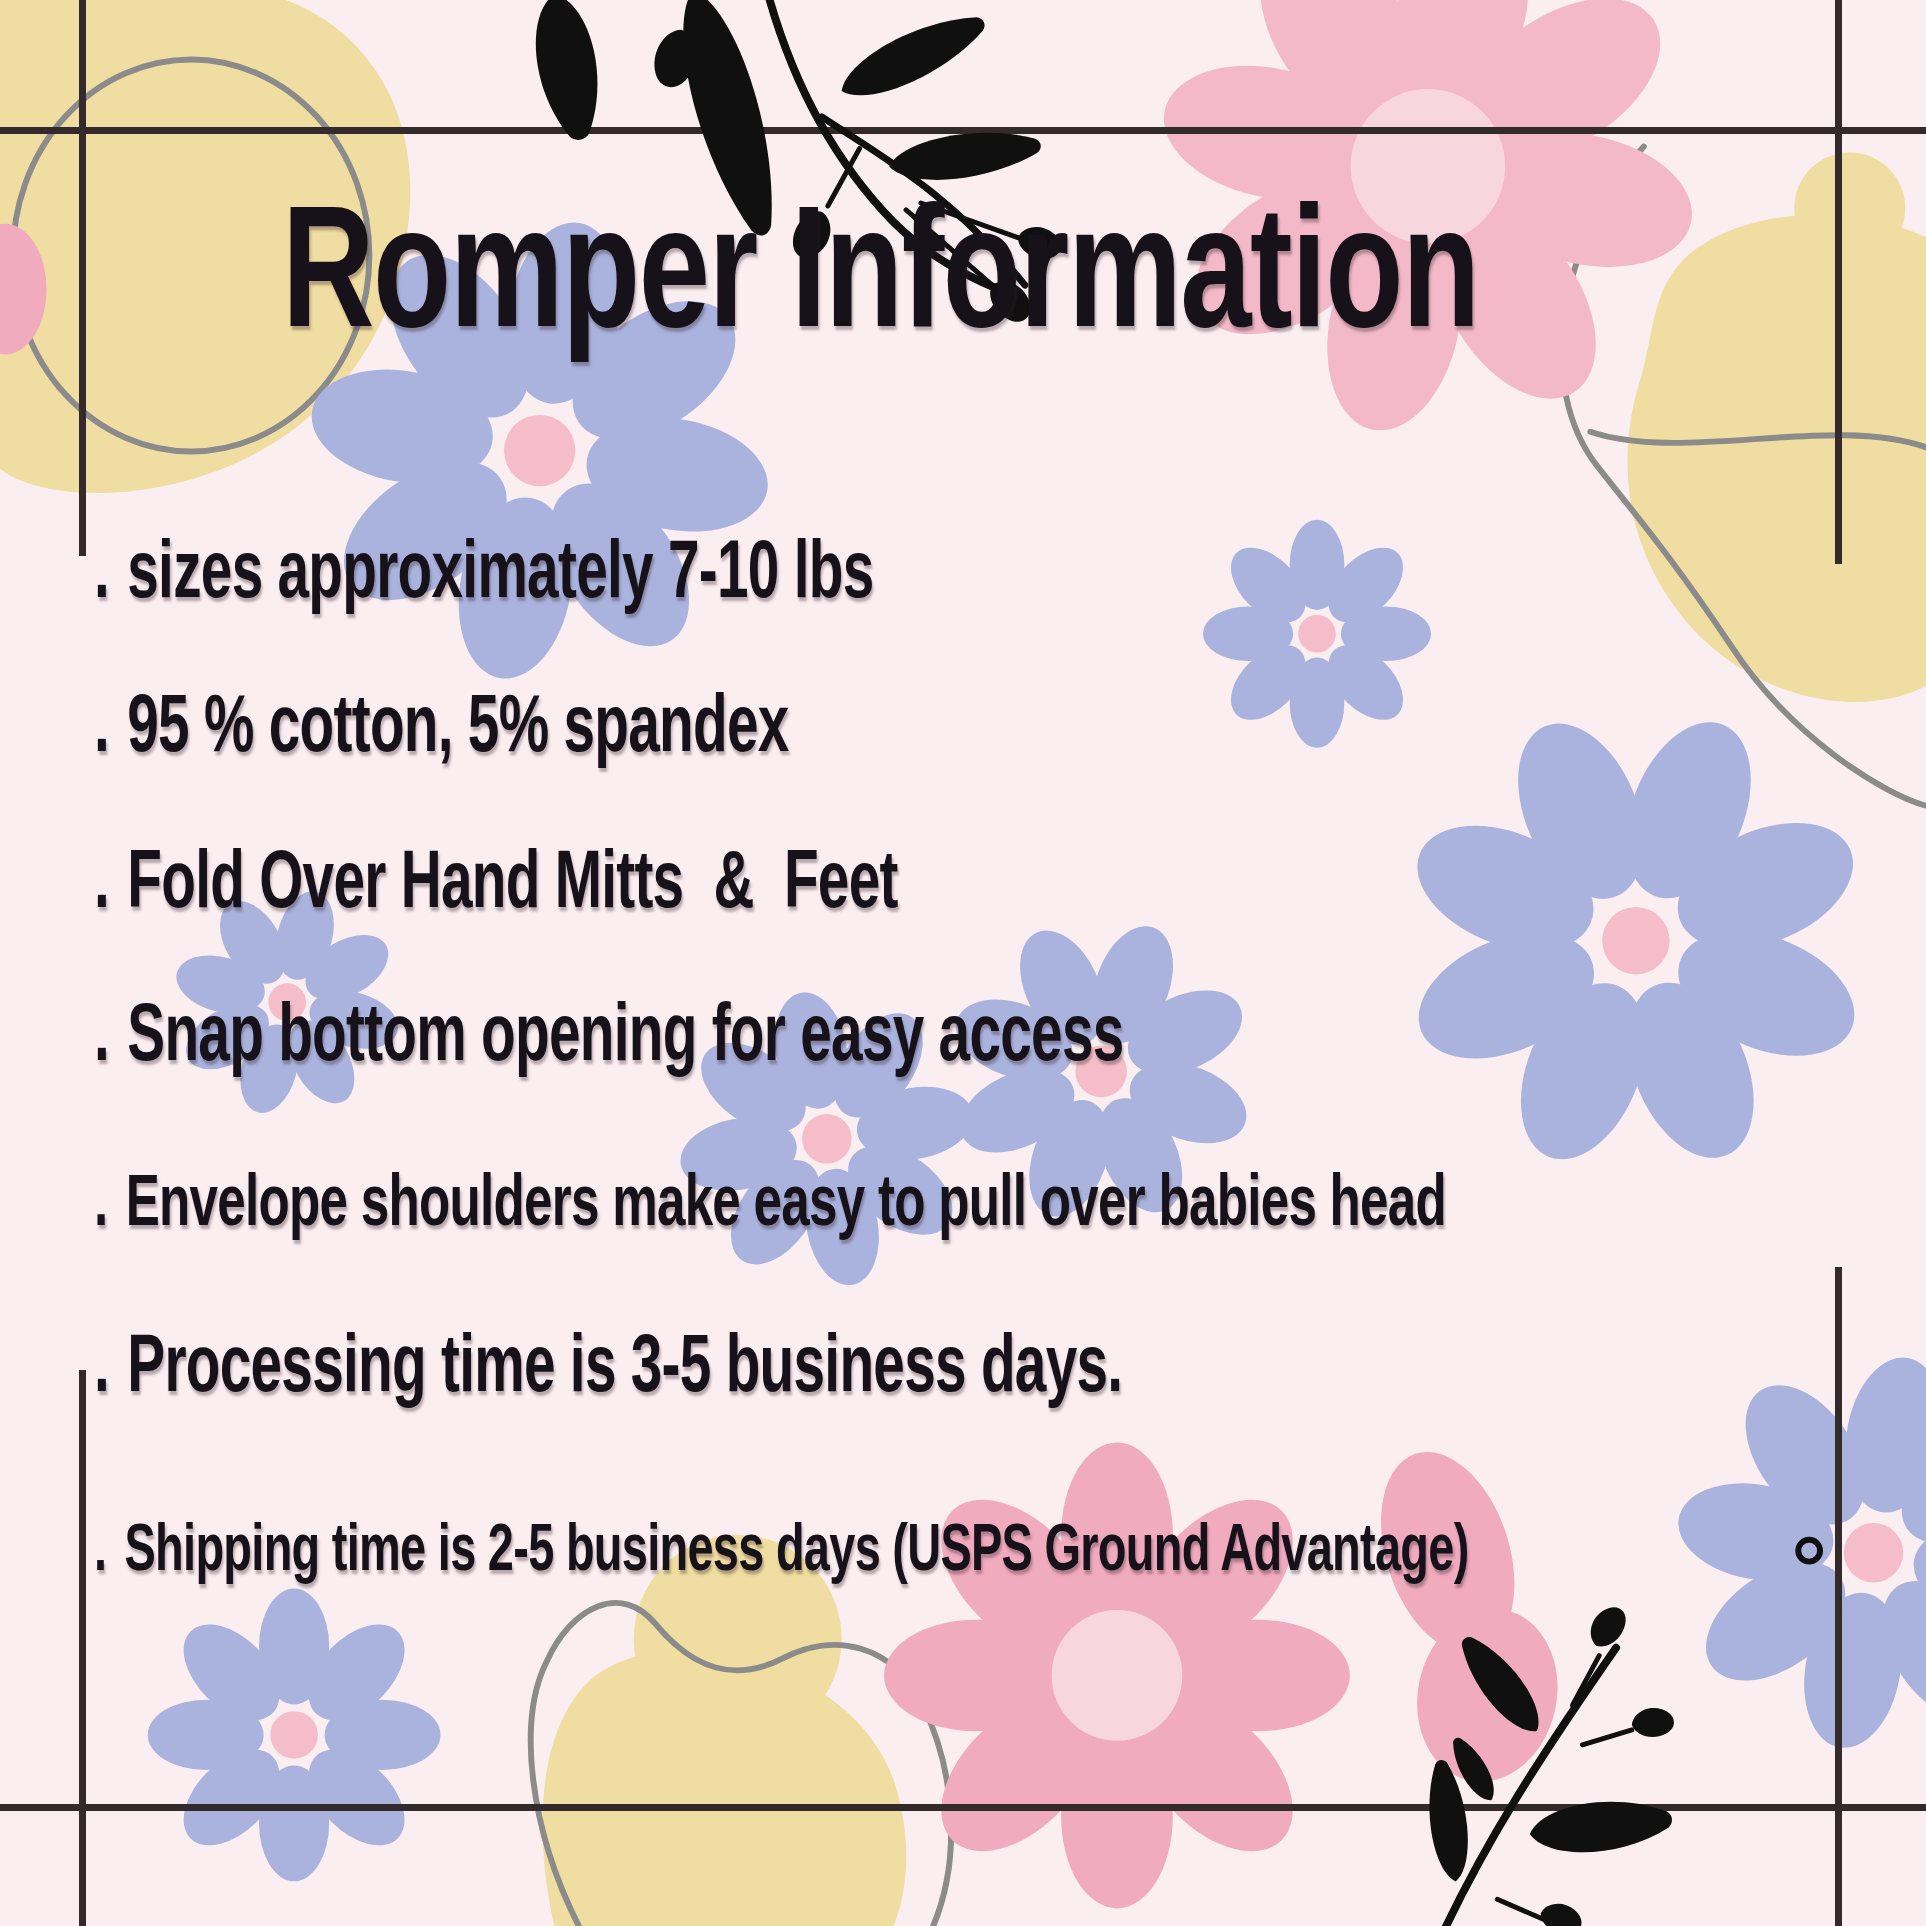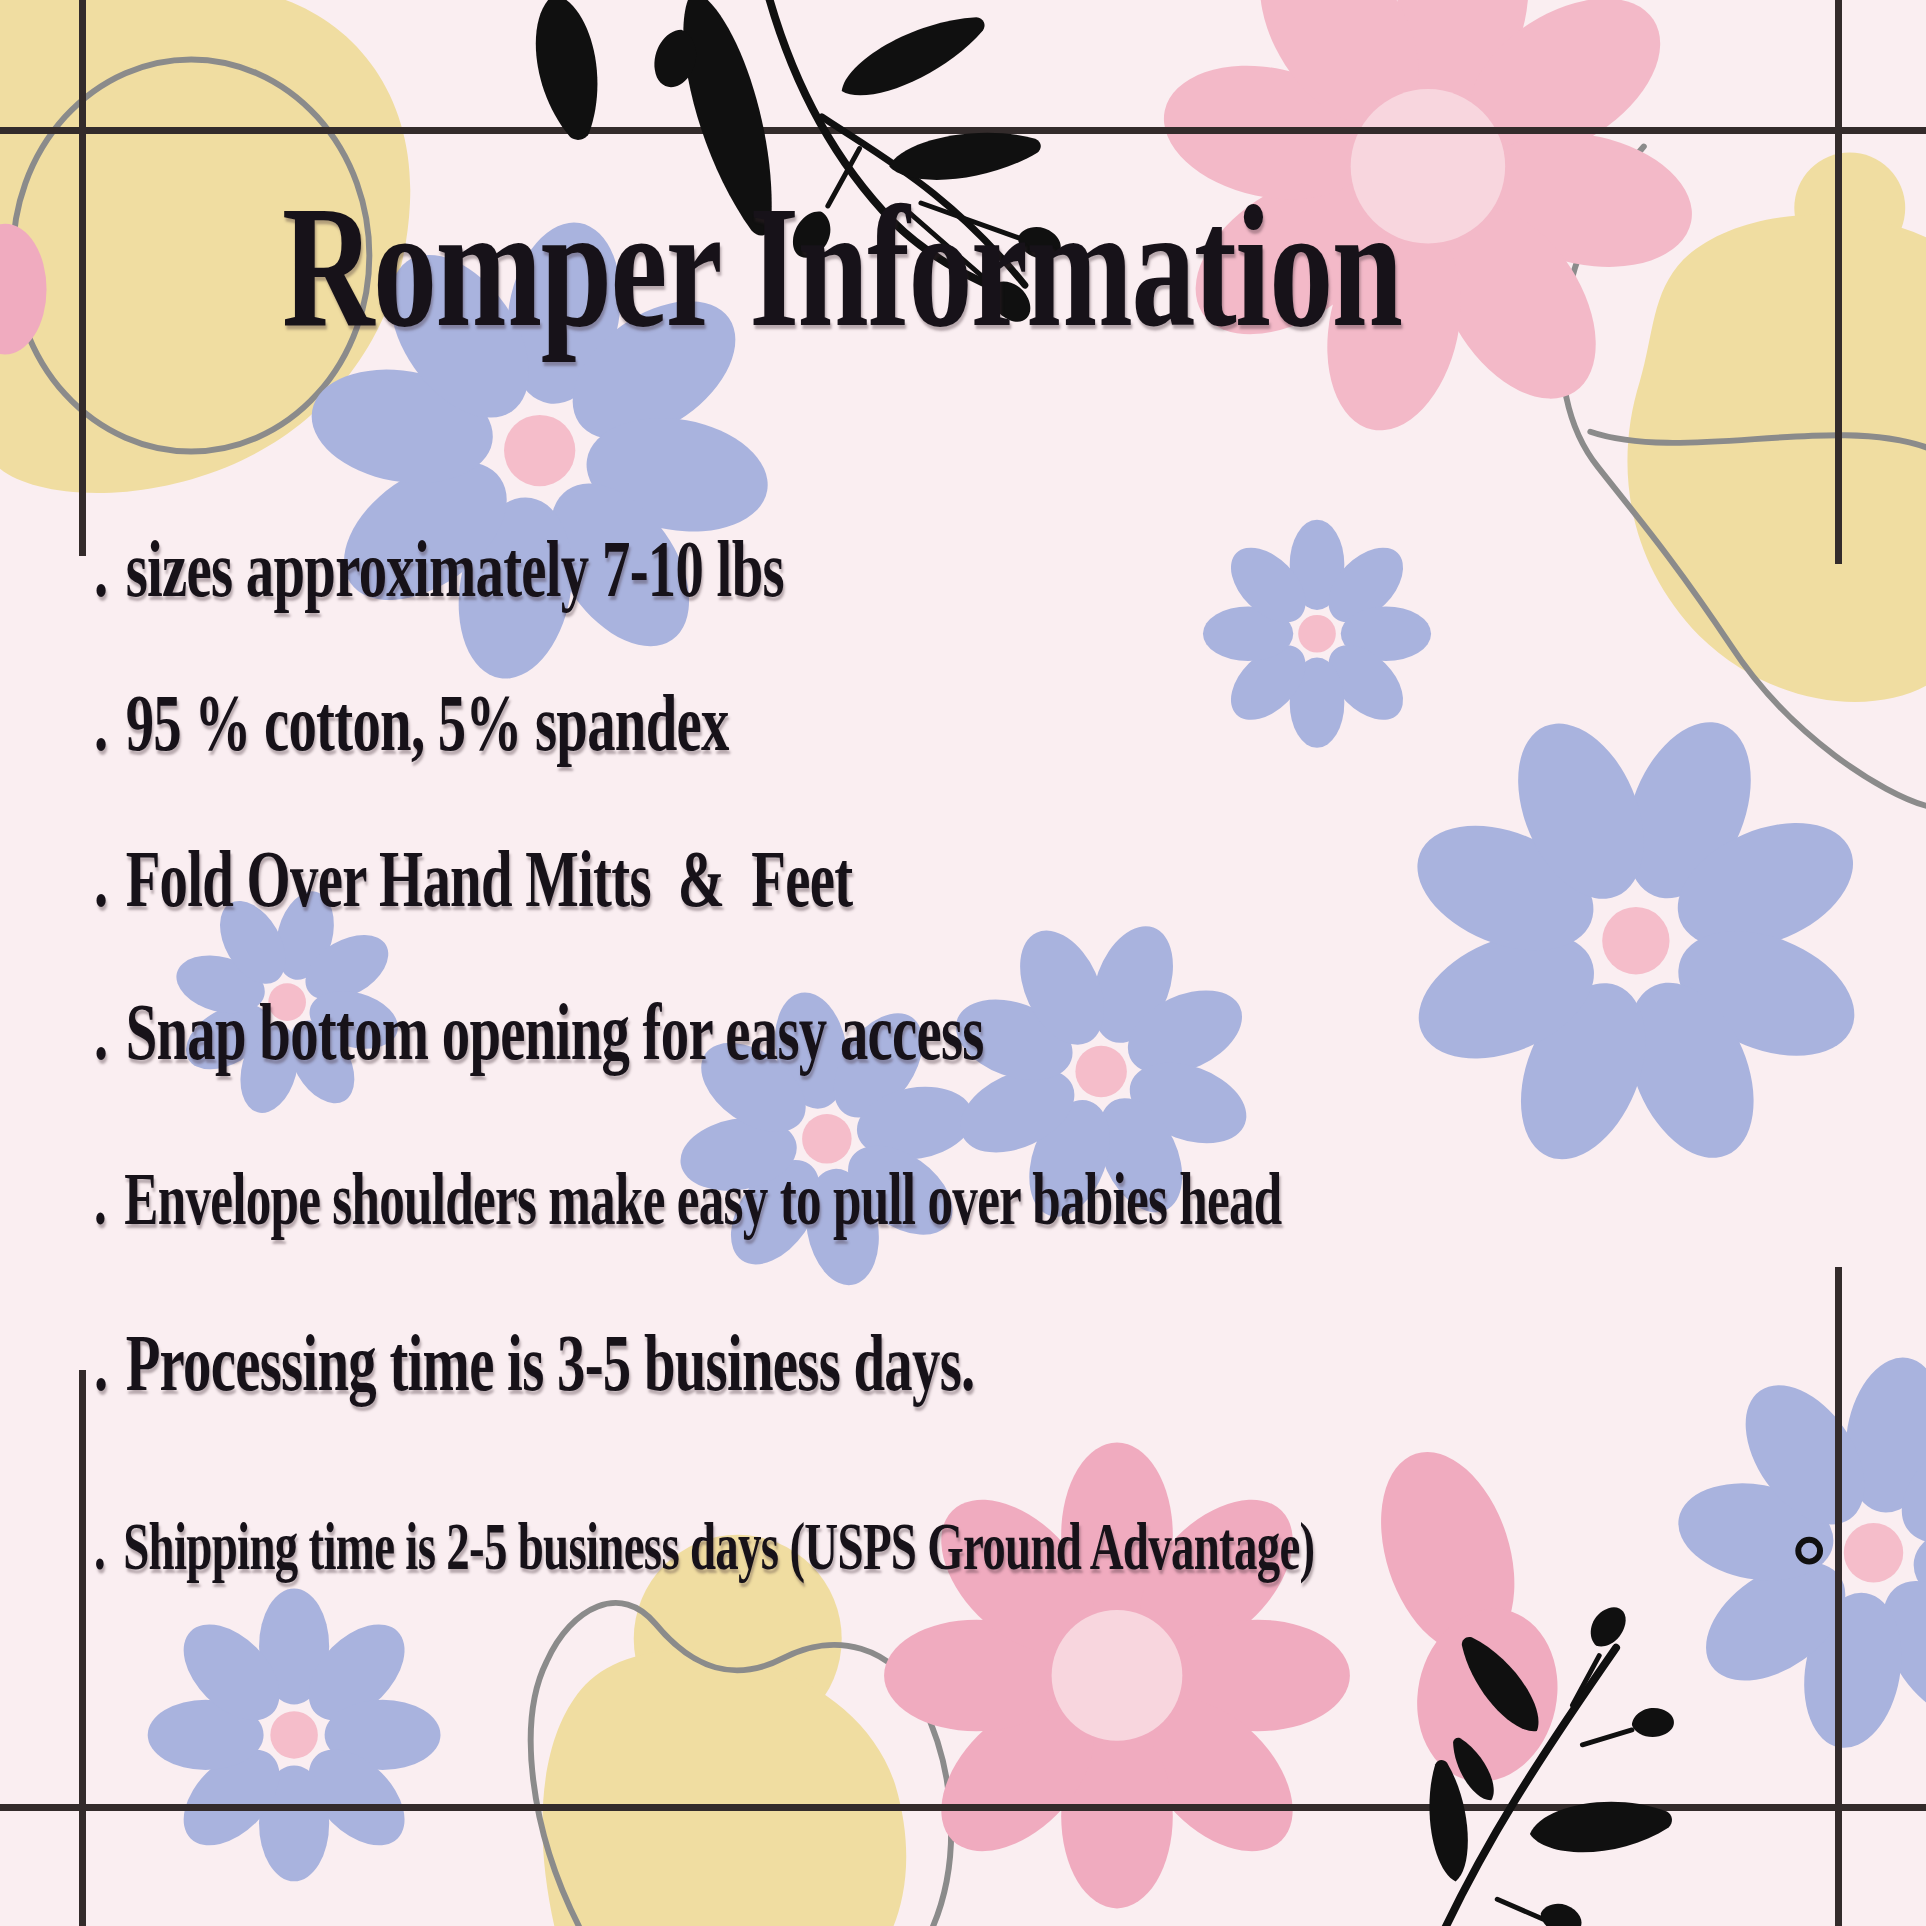--- a/index.html
+++ b/index.html
@@ -5,21 +5,21 @@
   :root{
     --background:#faeef1; --frame:#332b2b; --text:#171219;
     --petal_blue:#a9b3de; --daisy_center_pink:#f5bdca;
     --petal_pink:#f3b9c8; --petal_pink_deep:#f0abbf; --pink_flower_center:#f8d6de;
     --blob_yellow:#f0dda1; --outline_gray:#8b8b8b; --ink:#101010;
   }
   html,body{margin:0;padding:0;}
   .canvas{
     position:relative; width:1927px; height:1927px; overflow:hidden;
     background:var(--background);
-    font-family:Liberation Serif, serif;
+    font-family:Liberation Sans, sans-serif;
   }
   svg.decor{position:absolute;left:0;top:0;z-index:0;}
   svg.decor-top{position:absolute;left:0;top:0;z-index:2;}
   .petals-blue{fill:var(--petal_blue);}
   .petals-pink{fill:var(--petal_pink);}
   .petals-pink-deep{fill:var(--petal_pink_deep);}
   .cc-pink{fill:var(--daisy_center_pink);}
   .cc-lightpink{fill:var(--pink_flower_center);}
   .yellow{fill:var(--blob_yellow);}
   .grayline{stroke:var(--outline_gray);stroke-width:6;fill:none;stroke-linecap:round;}

